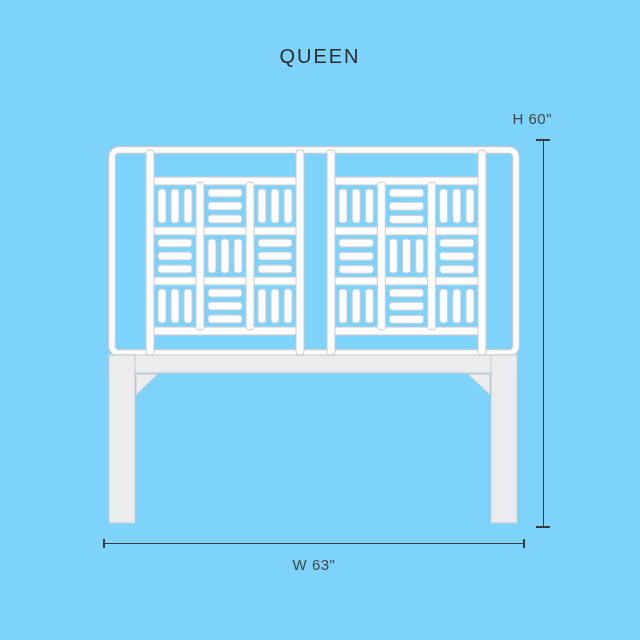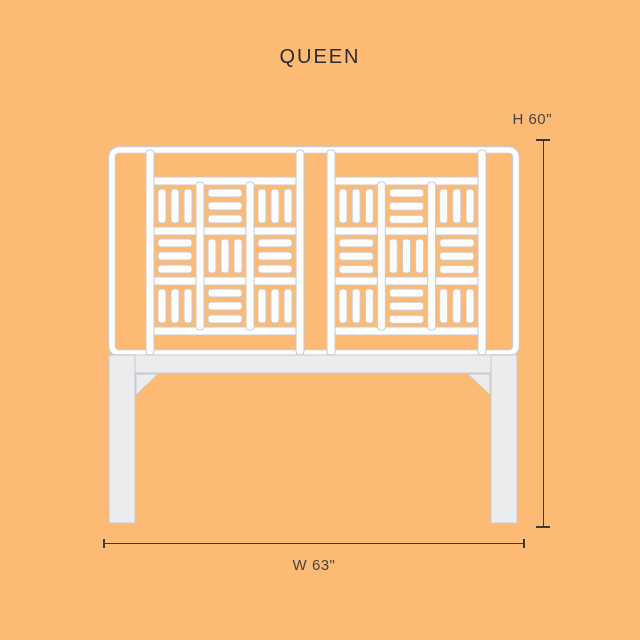--- a/index.html
+++ b/index.html
@@ -1,16 +1,16 @@
 <!DOCTYPE html>
 <html><head>
 <meta charset="utf-8">
 <style>
   html,body{margin:0;padding:0;background:#ffffff;}
-  .page{position:relative;width:640px;height:640px;background:#fdba74;overflow:hidden;
+  .page{position:relative;width:640px;height:640px;background:#7dd3fc;overflow:hidden;
         font-family:"Liberation Sans", sans-serif;}
   .title{position:absolute;left:0;top:45px;width:640px;text-align:center;
          font-size:20px;font-weight:400;letter-spacing:2px;color:#2c2c2e;}
   .drawing{position:absolute;left:0;top:0;width:640px;height:640px;}
   .dim{position:absolute;background:#3a3a3c;}
   .dim-h-line{left:543px;top:140px;width:1px;height:387px;}
   .cap-top{left:536px;top:139px;width:14px;height:2px;}
   .cap-bottom{left:536px;top:526px;width:14px;height:2px;}
   .dim-w-line{left:104px;top:543px;width:420px;height:1px;}
   .cap-left{left:103px;top:539px;width:2px;height:9px;}

